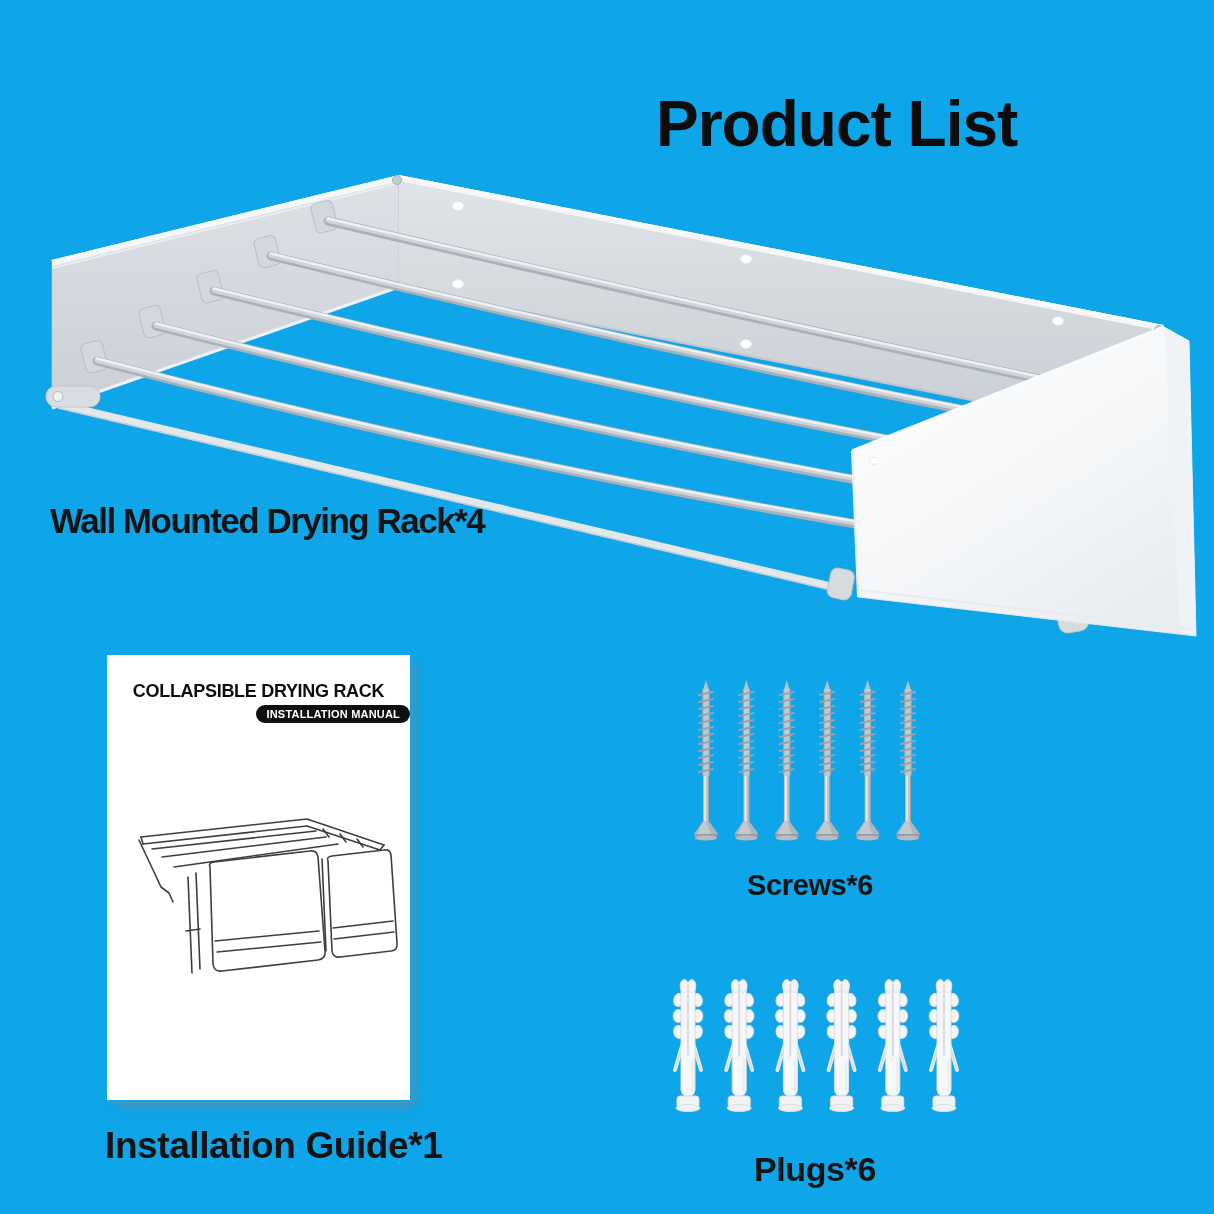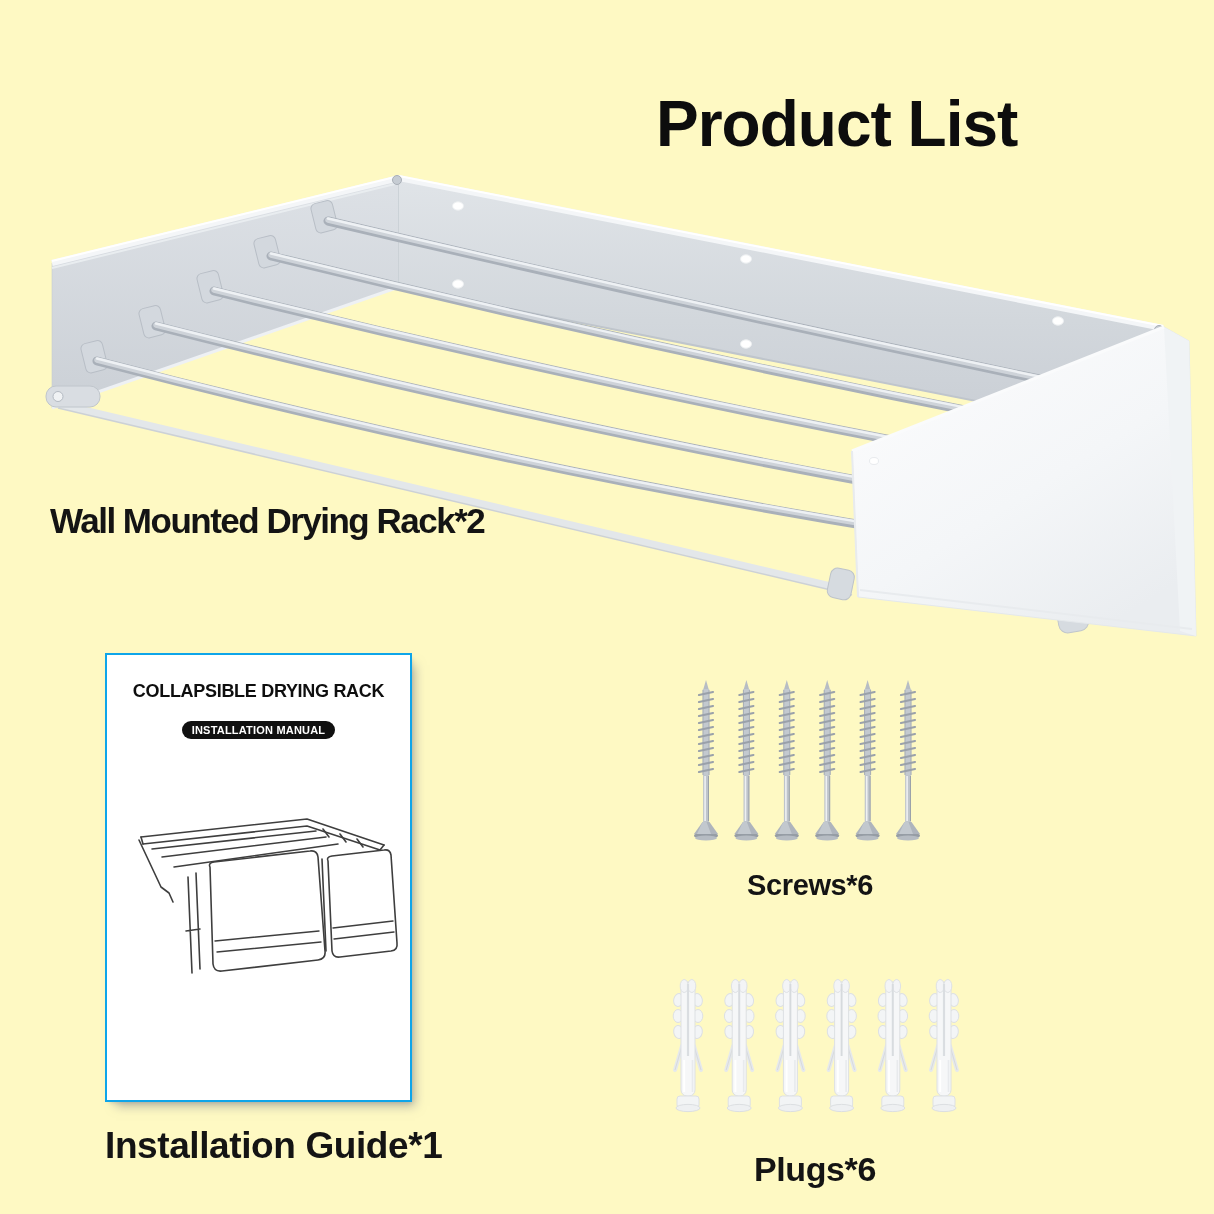--- a/index.html
+++ b/index.html
@@ -1,17 +1,17 @@
 <!DOCTYPE html>
 <html><head>
 <meta charset="utf-8">
 <style>
   html,body{margin:0;padding:0;background:#fff;}
   .canvas{
-    position:relative;width:1214px;height:1214px;background:#fef9c3;overflow:hidden;
+    position:relative;width:1214px;height:1214px;background:#0ea5e9;overflow:hidden;
     font-family:"Liberation Sans",sans-serif;color:#111;
   }
   .abs{position:absolute;}
   .page-title{
     left:656px;top:92px;font-size:64px;font-weight:700;letter-spacing:-1px;line-height:1;
     color:#0d0d0d;white-space:nowrap;
   }
   .item-label{font-weight:700;color:#141414;white-space:nowrap;line-height:1.1;}
   .rack-label{left:50px;top:502px;font-size:35px;letter-spacing:-1.5px;}
   .guide-label{left:105px;top:1126px;width:307px;text-align:center;font-size:37px;letter-spacing:-0.4px;}
@@ -19,21 +19,21 @@
   .plugs-label{left:655px;top:1151px;width:320px;text-align:center;font-size:34px;letter-spacing:-0.4px;}
 
   .manual-card{
     left:105px;top:653px;width:307px;height:449px;background:#ffffff;
     border:2px solid #0ea5e9;box-sizing:border-box;
     box-shadow:7px 8px 10px -4px rgba(125,130,138,0.55), 2px 3px 4px -2px rgba(140,145,152,0.35);
   }
   .manual-title{
     margin-top:26px;text-align:center;font-size:18px;font-weight:700;letter-spacing:-0.3px;color:#0e0e0e;
   }
-  .manual-badge-row{text-align:center;margin-top:18px;}
+  .manual-badge-row{text-align:right;margin-top:2px;}
   .manual-badge{
     display:inline-block;background:#101010;color:#ffffff;font-size:11px;font-weight:700;
     letter-spacing:0.2px;padding:3px 10px;border-radius:12px;
   }
   .manual-art{position:absolute;left:11px;top:148px;}
   svg{display:block;}
 </style>
 </head>
 <body>
 
@@ -144,21 +144,21 @@
     <g>
       <polygon points="852,451 1164,327 1189,341 1196,636 858,597" fill="url(#panelGrad)" stroke="#e4e8eb" stroke-width="1"></polygon>
       <polygon points="1164,327 1189,341 1196,636 1180,631" fill="#f0f3f5"></polygon>
       <line x1="852" y1="451" x2="1164" y2="327" stroke="#fafbfc" stroke-width="3"></line>
       <line x1="852" y1="451" x2="858" y2="597" stroke="#e8ebee" stroke-width="2"></line>
       <path d="M860,590 L1192,629" stroke="#e8ebee" stroke-width="2" fill="none"></path>
       <ellipse cx="874" cy="461" rx="4.5" ry="3.5" fill="#ffffff" stroke="#e8ebee" stroke-width="1"></ellipse>
     </g>
   </svg>
 
-  <div class="abs item-label rack-label">Wall Mounted Drying Rack*2</div>
+  <div class="abs item-label rack-label">Wall Mounted Drying Rack*4</div>
 
   <div class="abs manual-card">
     <div class="manual-title">COLLAPSIBLE DRYING RACK</div>
     <div class="manual-badge-row">
       <span class="manual-badge">INSTALLATION MANUAL</span>
     </div>
     <svg class="manual-art" width="283" height="230" viewBox="0 0 283 230">
       <g stroke="#3e3e3e" stroke-width="1.6" fill="none" stroke-linejoin="round" stroke-linecap="round">
         <path d="M23,34 L189,16 L266,42"></path>
         <path d="M25,41 L189,23 L262,47"></path>

